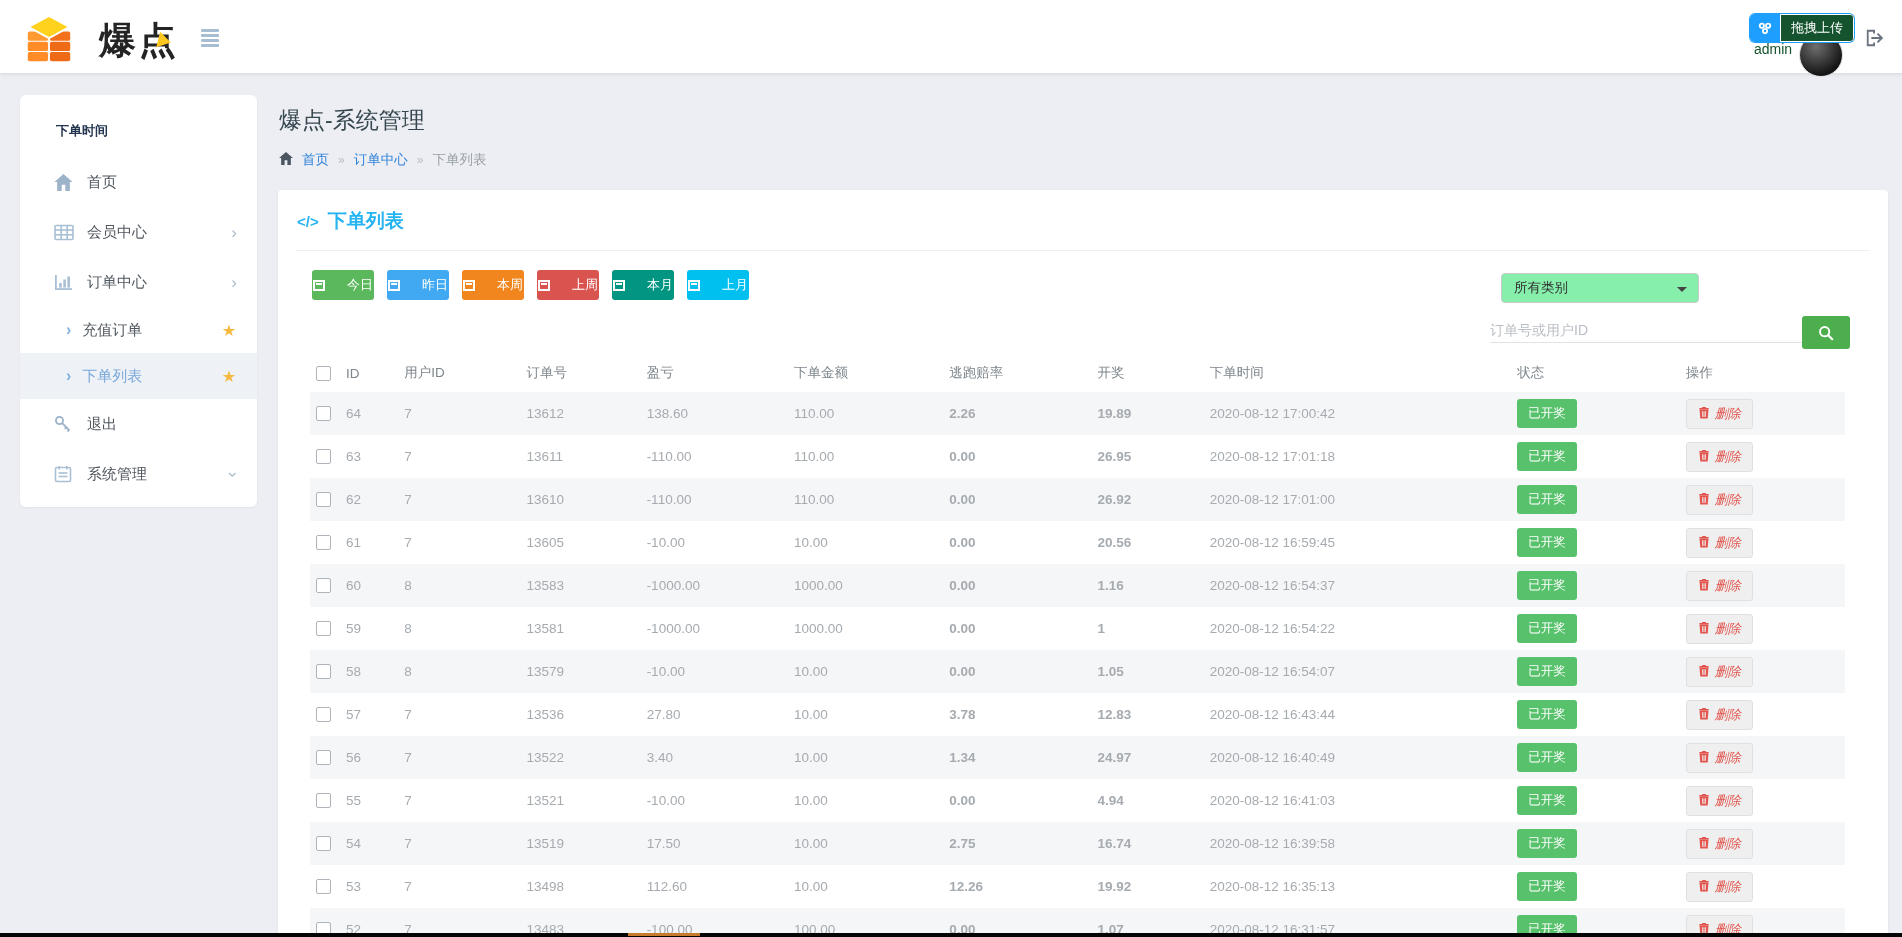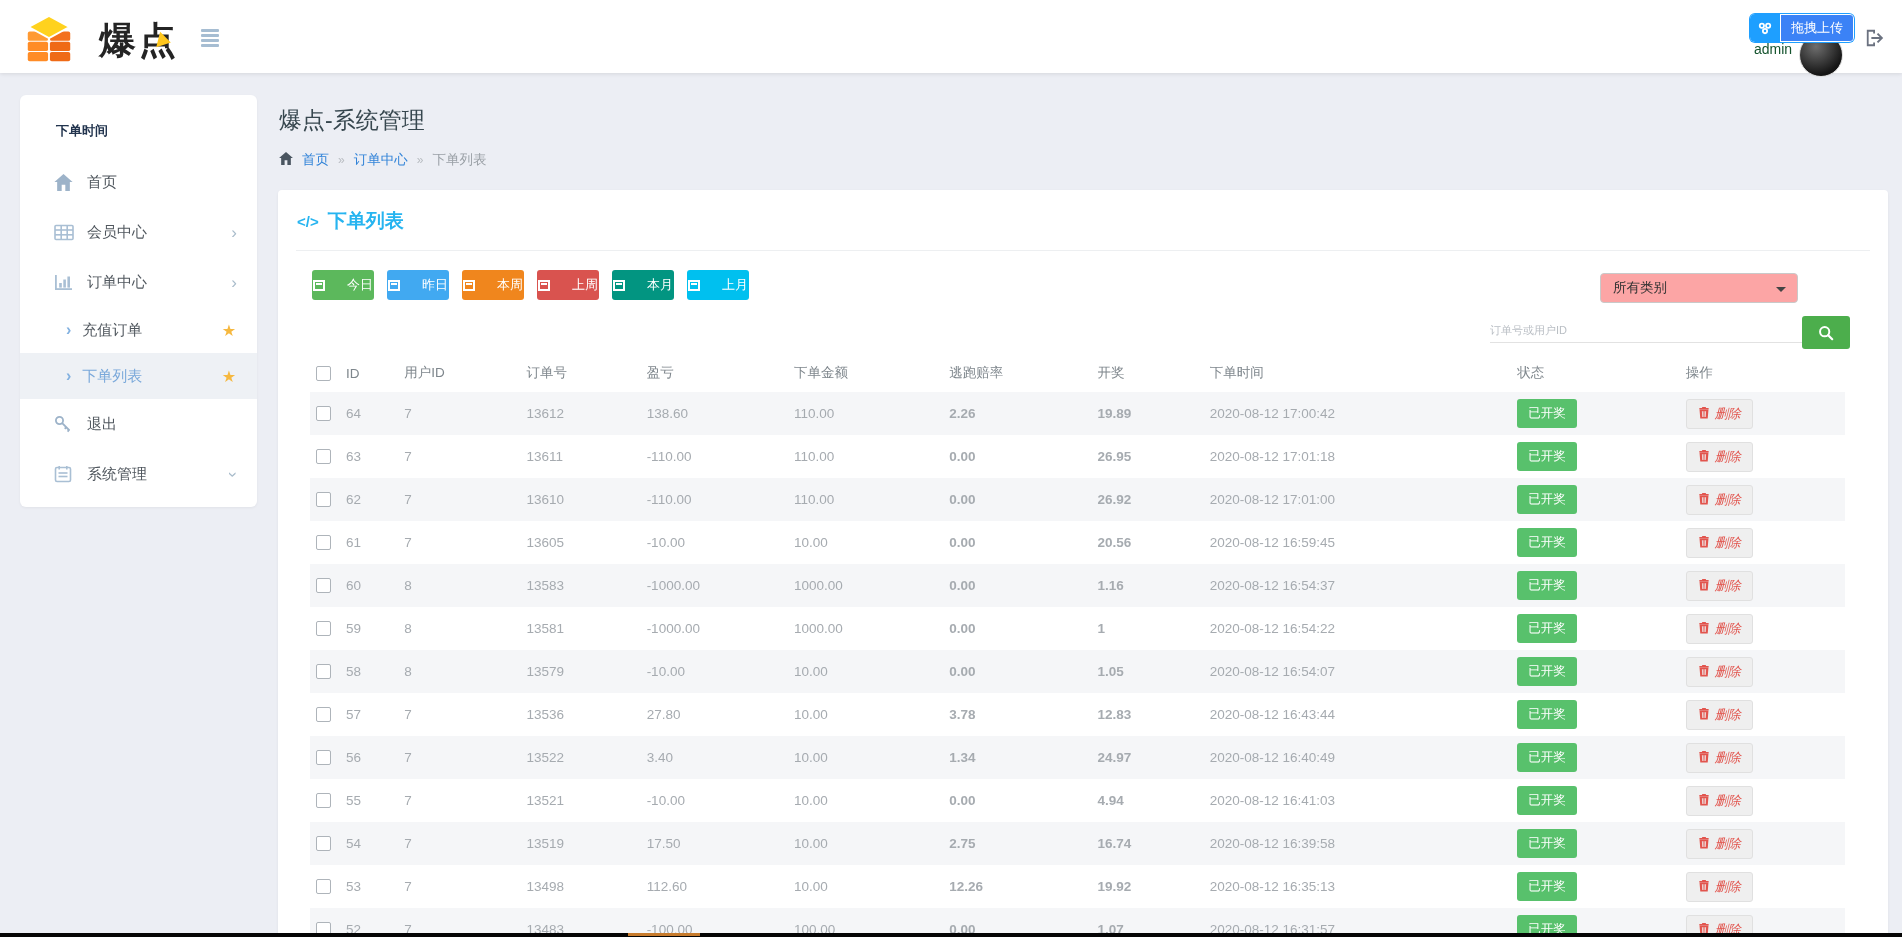--- a/index.html
+++ b/index.html
@@ -15,21 +15,21 @@
   .logo { position:absolute; left:24px; top:15px; display:flex; align-items:center; gap:25px; }
   .logo-text { position:relative; font-size:37px; font-weight:bold; color:#242424; letter-spacing:3px; line-height:50px; }
   .logo-triangle { position:absolute; right:8px; top:17px; width:0; height:0;
       border-left:13px solid #ffc71e; border-top:8px solid transparent; border-bottom:8px solid transparent;
       transform:rotate(14deg); }
   .hamburger { position:absolute; left:201px; top:29px; width:18px; cursor:pointer; }
   .hamburger i { display:block; height:2.5px; background:#a6bdd2; margin-bottom:2.5px; border-radius:1px; }
   .drag-badge { position:absolute; left:1750px; top:14px; height:28px; display:flex; align-items:stretch;
       border-radius:5px; overflow:hidden; box-shadow:0 0 0 1px #1e9fff; z-index:14; cursor:pointer; }
   .db-icon { width:30px; background:#1e9fff; display:flex; align-items:center; justify-content:center; }
-  .db-label { background:#3b82f6; color:#fff; font-size:13px; display:flex; align-items:center;
+  .db-label { background:#14532d; color:#fff; font-size:13px; display:flex; align-items:center;
       padding:0 11px; box-shadow:inset 0 0 0 1px #ffffff; border-radius:0 4px 4px 0; white-space:nowrap; }
   .admin-name { position:absolute; left:1754px; top:41px; color:#14532d; font-size:14px; z-index:11; }
   .avatar { position:absolute; left:1799px; top:33px; width:44px; height:44px; border-radius:50%;
       background:radial-gradient(circle at 38% 30%, #6e6e6e, #151515 72%); z-index:12; border:1px solid #ddd; }
   .logout { position:absolute; left:1864px; top:28px; z-index:13; cursor:pointer; }
   
   .sidebar { position:absolute; left:20px; top:95px; width:237px; height:412px; background:#fff;
       border-radius:6px; box-shadow:0 1px 3px rgba(0,0,0,.05); z-index:5; }
   .welcome { padding:27px 0 17px 36px; font-size:13px; font-weight:bold; color:#22344e; }
   .menu-item { position:relative; height:50px; display:flex; align-items:center; padding-left:34px; cursor:pointer; }
@@ -53,27 +53,27 @@
   .panel-title { position:absolute; left:19px; top:18px; display:flex; align-items:center; gap:9px; color:#26b4f0; }
   .pt-icon { font-size:15px; font-weight:bold; }
   .pt-label { font-size:19px; font-weight:bold; }
   .panel-divider { position:absolute; left:18px; right:18px; top:60px; border-top:1px solid #edeff1; }
   .filter-btns { position:absolute; left:34px; top:80px; display:flex; gap:13px; }
   .fbtn { width:62px; height:30px; border:none; border-radius:3px; color:#fff; font-size:13px;
       display:flex; align-items:center; justify-content:center; gap:22px; cursor:pointer;
       font-family:inherit; }
   .fbtn-ico { width:12px; height:11px; border:2px solid #fff; position:relative; display:inline-block; }
   .fbtn-ico::after { content:''; position:absolute; left:1px; right:1px; top:1.5px; height:2px; background:#fff; }
-  .category-select { position:absolute; left:1322px; top:83px; width:198px; height:30px; background:#fca5a5;
+  .category-select { position:absolute; left:1223px; top:83px; width:198px; height:30px; background:#86efac;
       border:1px solid #c9c9c9; border-radius:4px; display:flex; align-items:center; padding-left:12px;
       font-size:13.5px; color:#333; cursor:pointer; }
   .cs-caret { position:absolute; right:11px; top:13px; width:0; height:0;
       border-left:5px solid transparent; border-right:5px solid transparent; border-top:5px solid #444; }
   .search-input { position:absolute; left:1212px; top:127px; width:360px; height:26px; border:none;
-      border-bottom:1px solid #e2e2e2; outline:none; font-size:11px; color:#555; background:transparent;
+      border-bottom:1px solid #e2e2e2; outline:none; font-size:14px; color:#555; background:transparent;
       font-family:inherit; }
   .search-input::placeholder { color:#b9bec4; }
   .search-btn { position:absolute; left:1524px; top:126px; width:48px; height:33px; background:#4cae4c;
       border:none; border-radius:3px; cursor:pointer; display:flex; align-items:center; justify-content:center; }
   
   .orders-table { position:absolute; left:32px; top:172px; width:1535px; border-collapse:collapse; table-layout:fixed; }
   .orders-table th { text-align:left; font-size:13.5px; color:#7e868c; font-weight:normal; height:30px;
       padding:0 0 8px 6px; white-space:nowrap; }
   .orders-table td { height:43px; font-size:13.5px; color:#a6abb0; padding-left:6px; white-space:nowrap; }
   .orders-table tbody tr:nth-child(odd) { background:#f5f6f8; }

